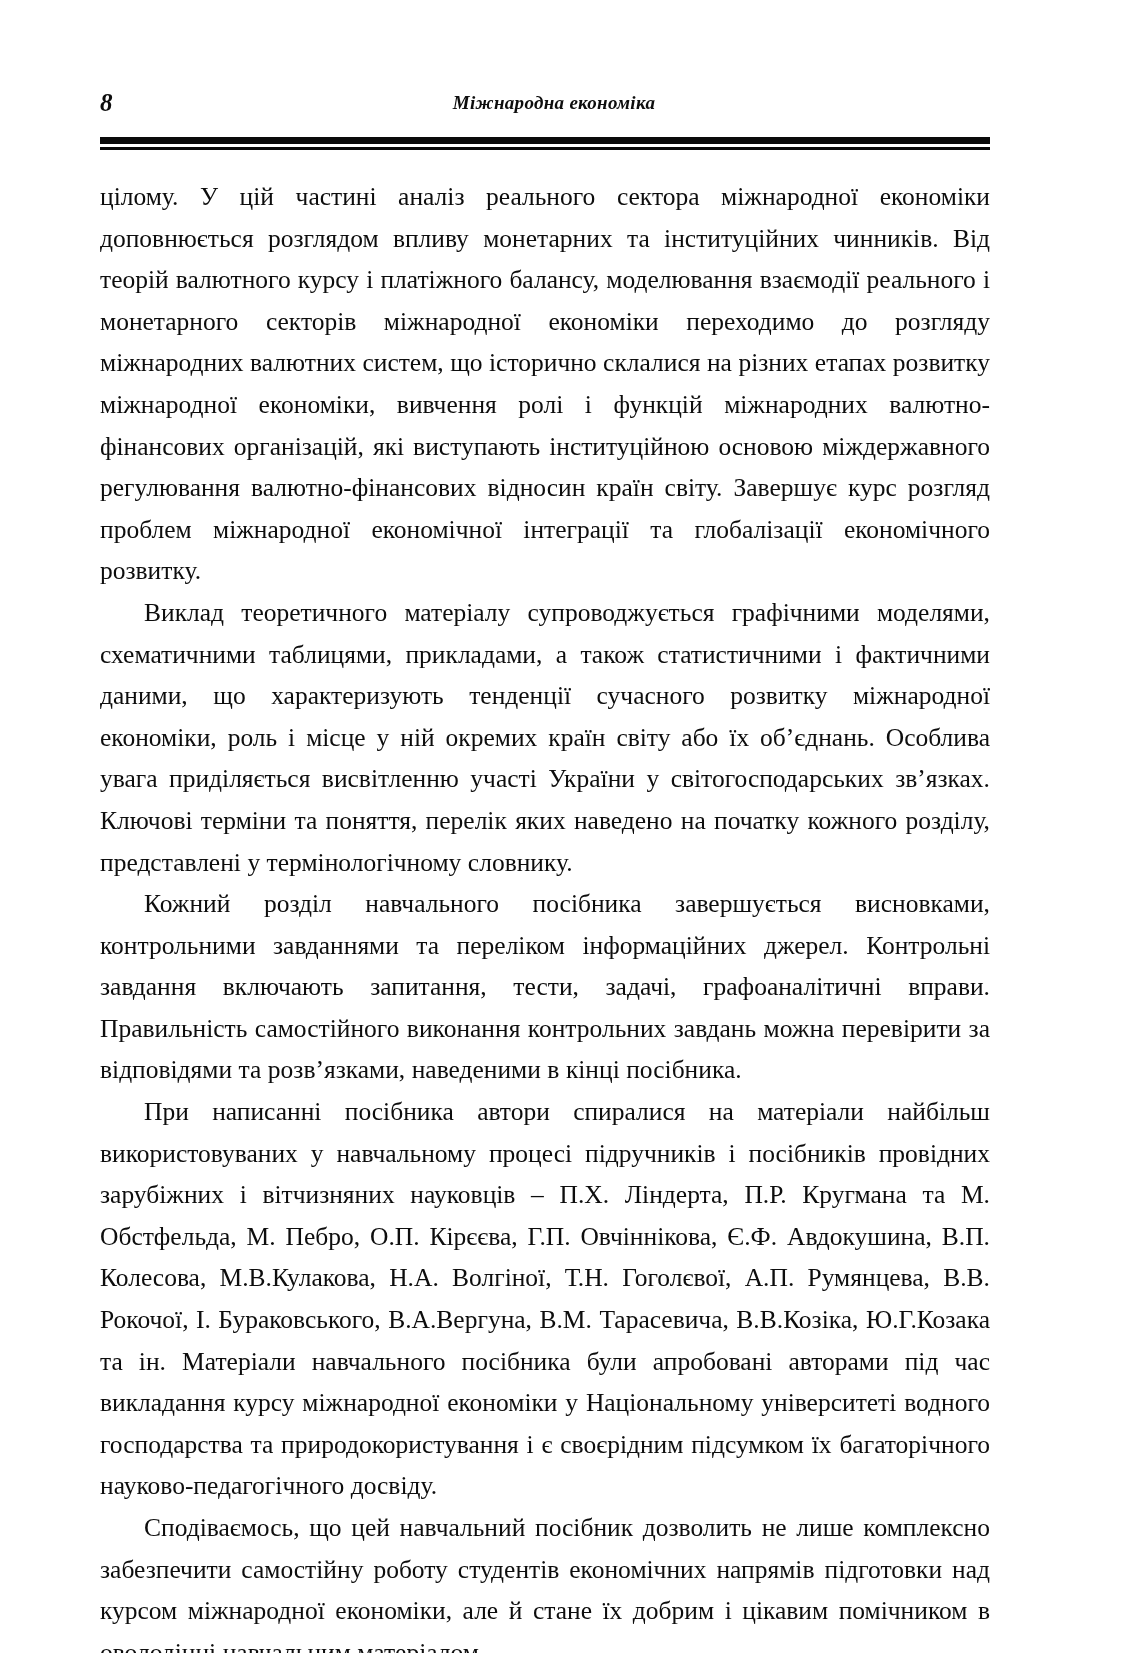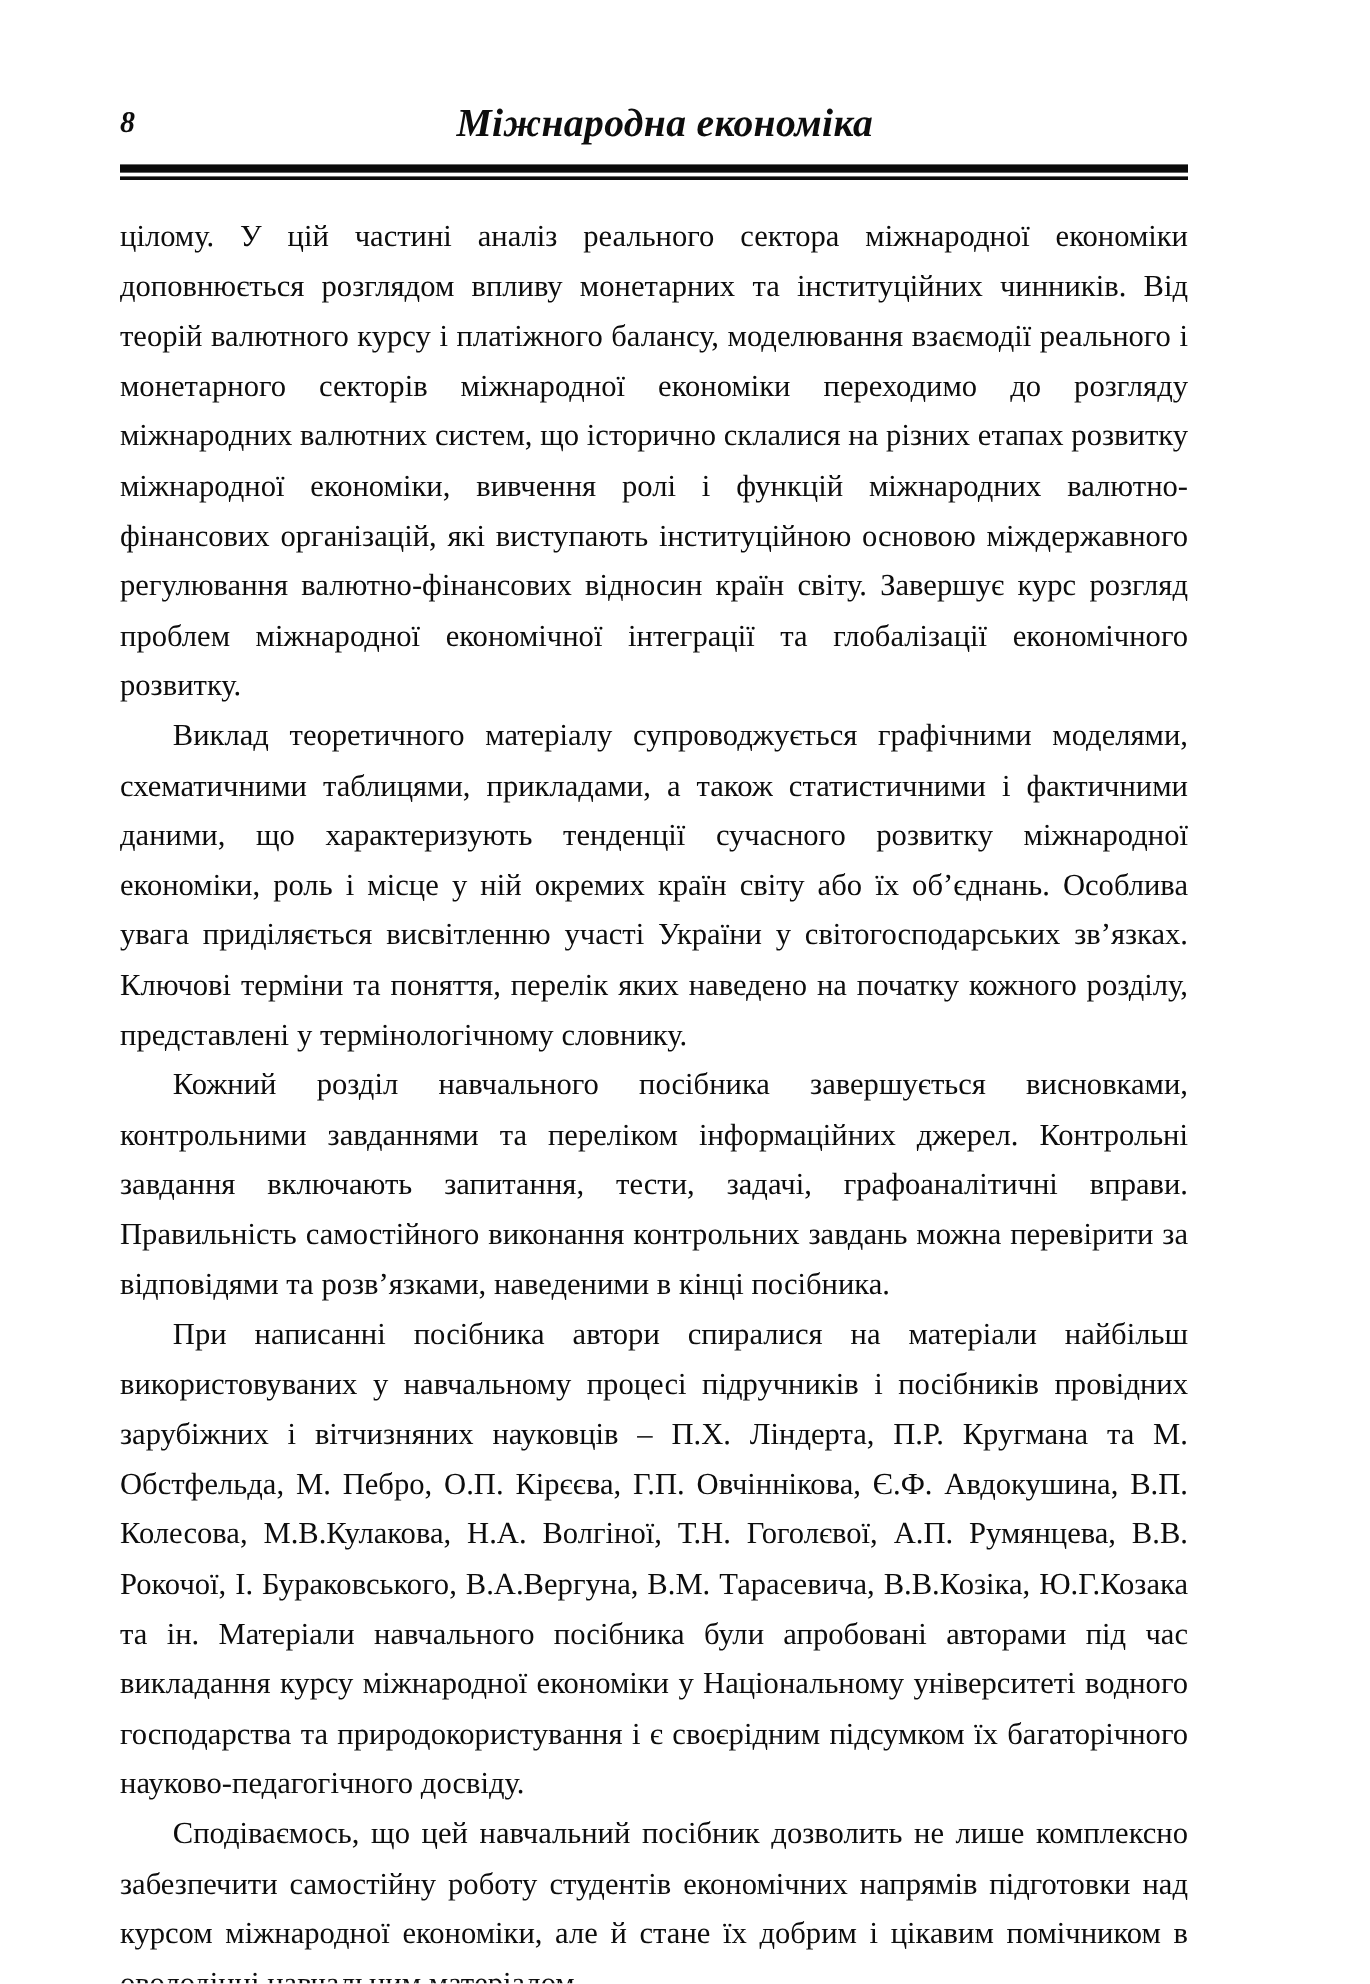--- a/index.html
+++ b/index.html
@@ -42,21 +42,21 @@
     font-style: italic;
     line-height: 34px;
     letter-spacing: 0.2px;
   }
   .head-title {
     position: absolute;
     left: 0;
     right: 0;
     top: 0;
     text-align: center;
-    font-size: 33px;
+    font-size: 19px;
     font-weight: bold;
     font-style: italic;
     line-height: 34px;
     letter-spacing: 0.3px;
     padding-left: 18px;
   }
   .rule-thick {
     height: 7px;
     background: #0a0a0a;
     margin-top: 5px;

